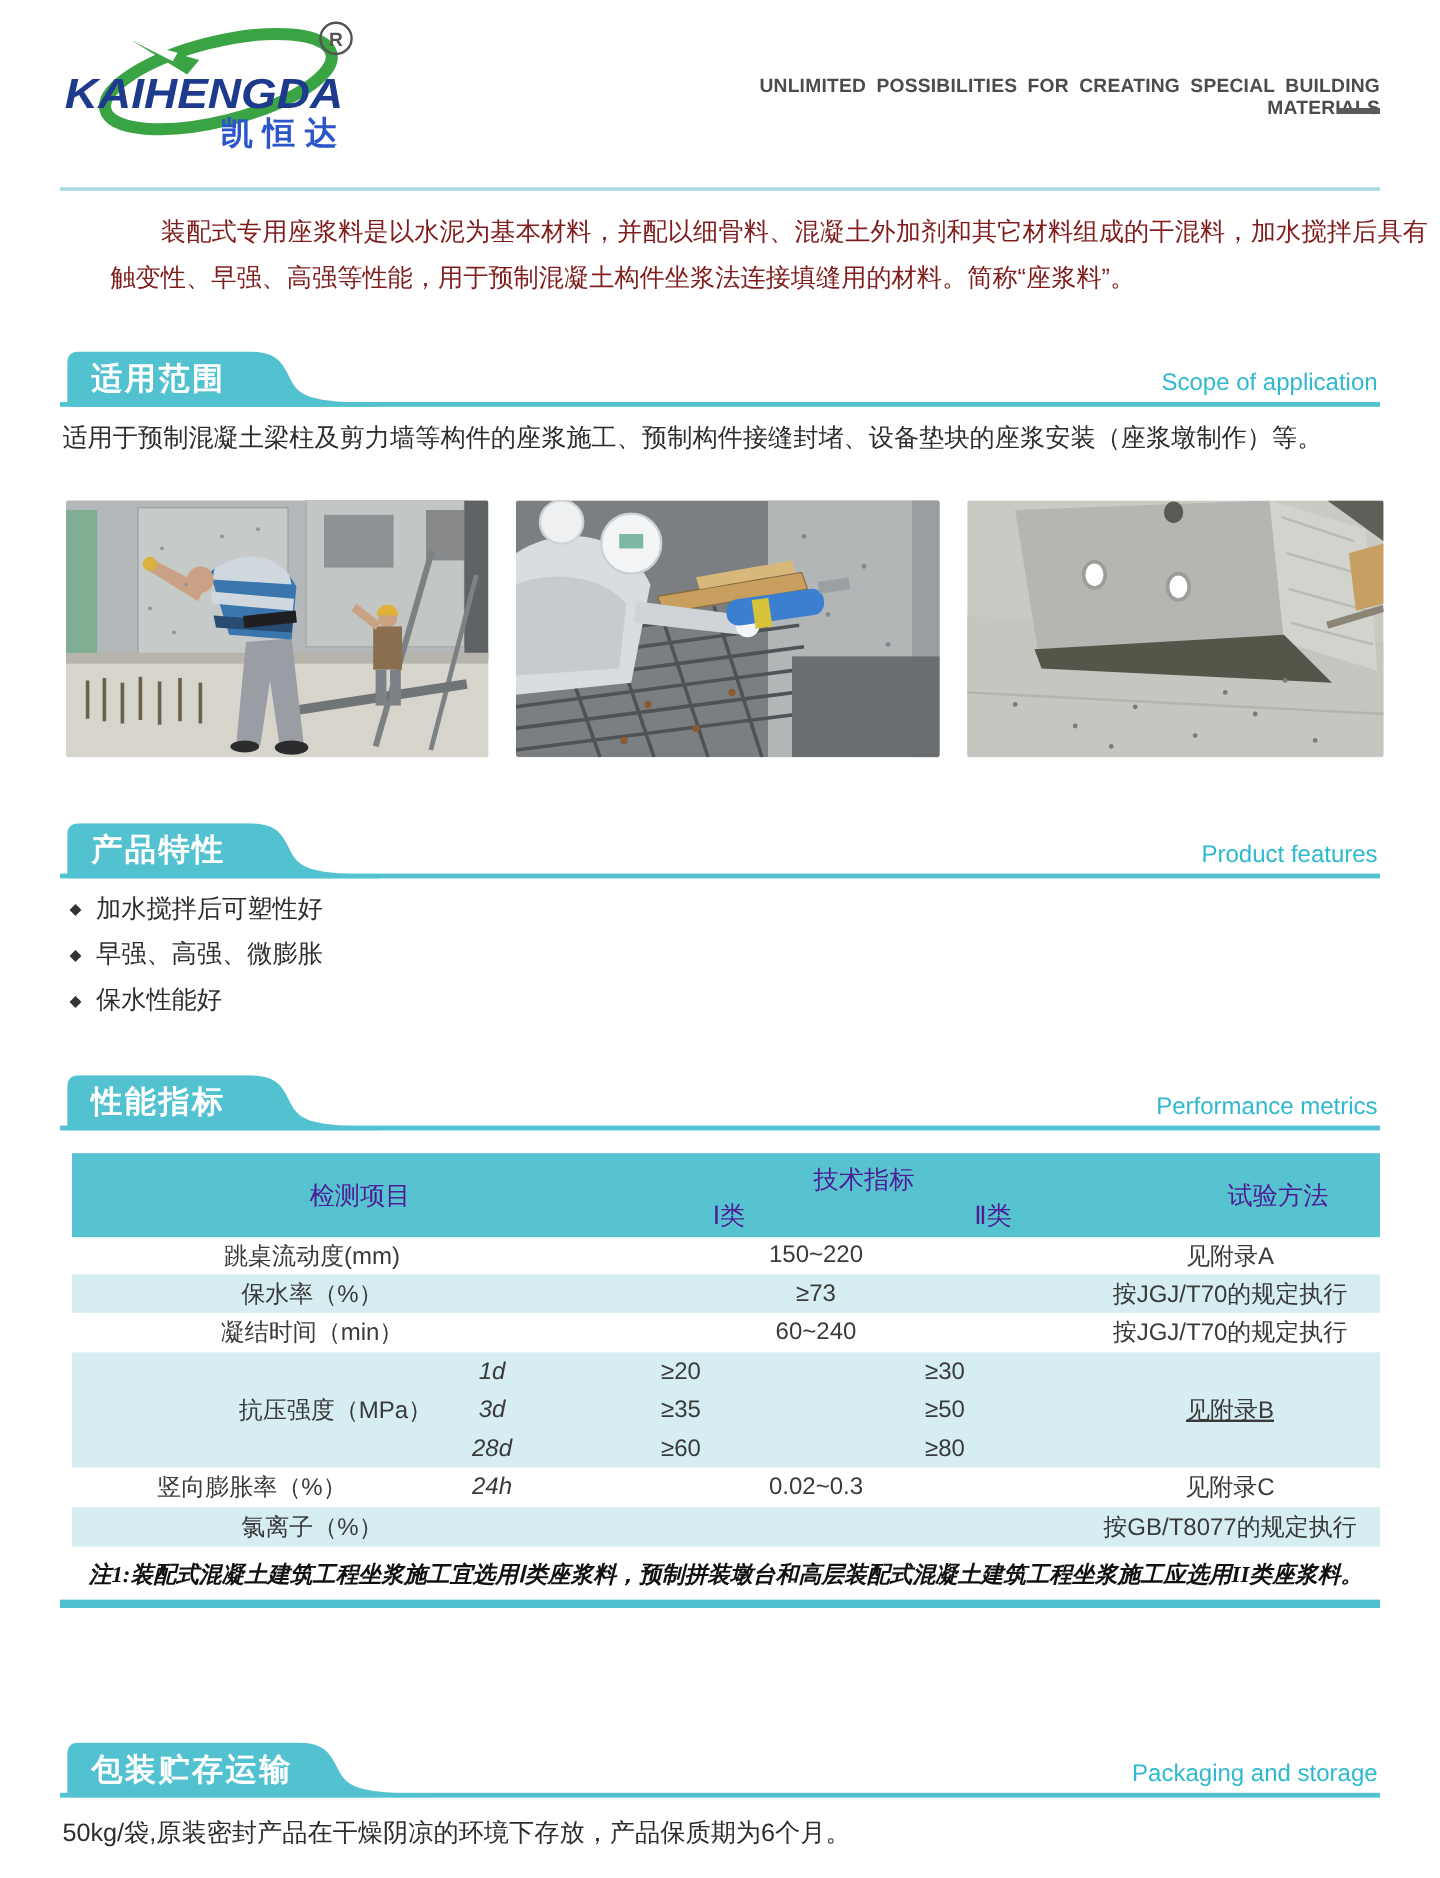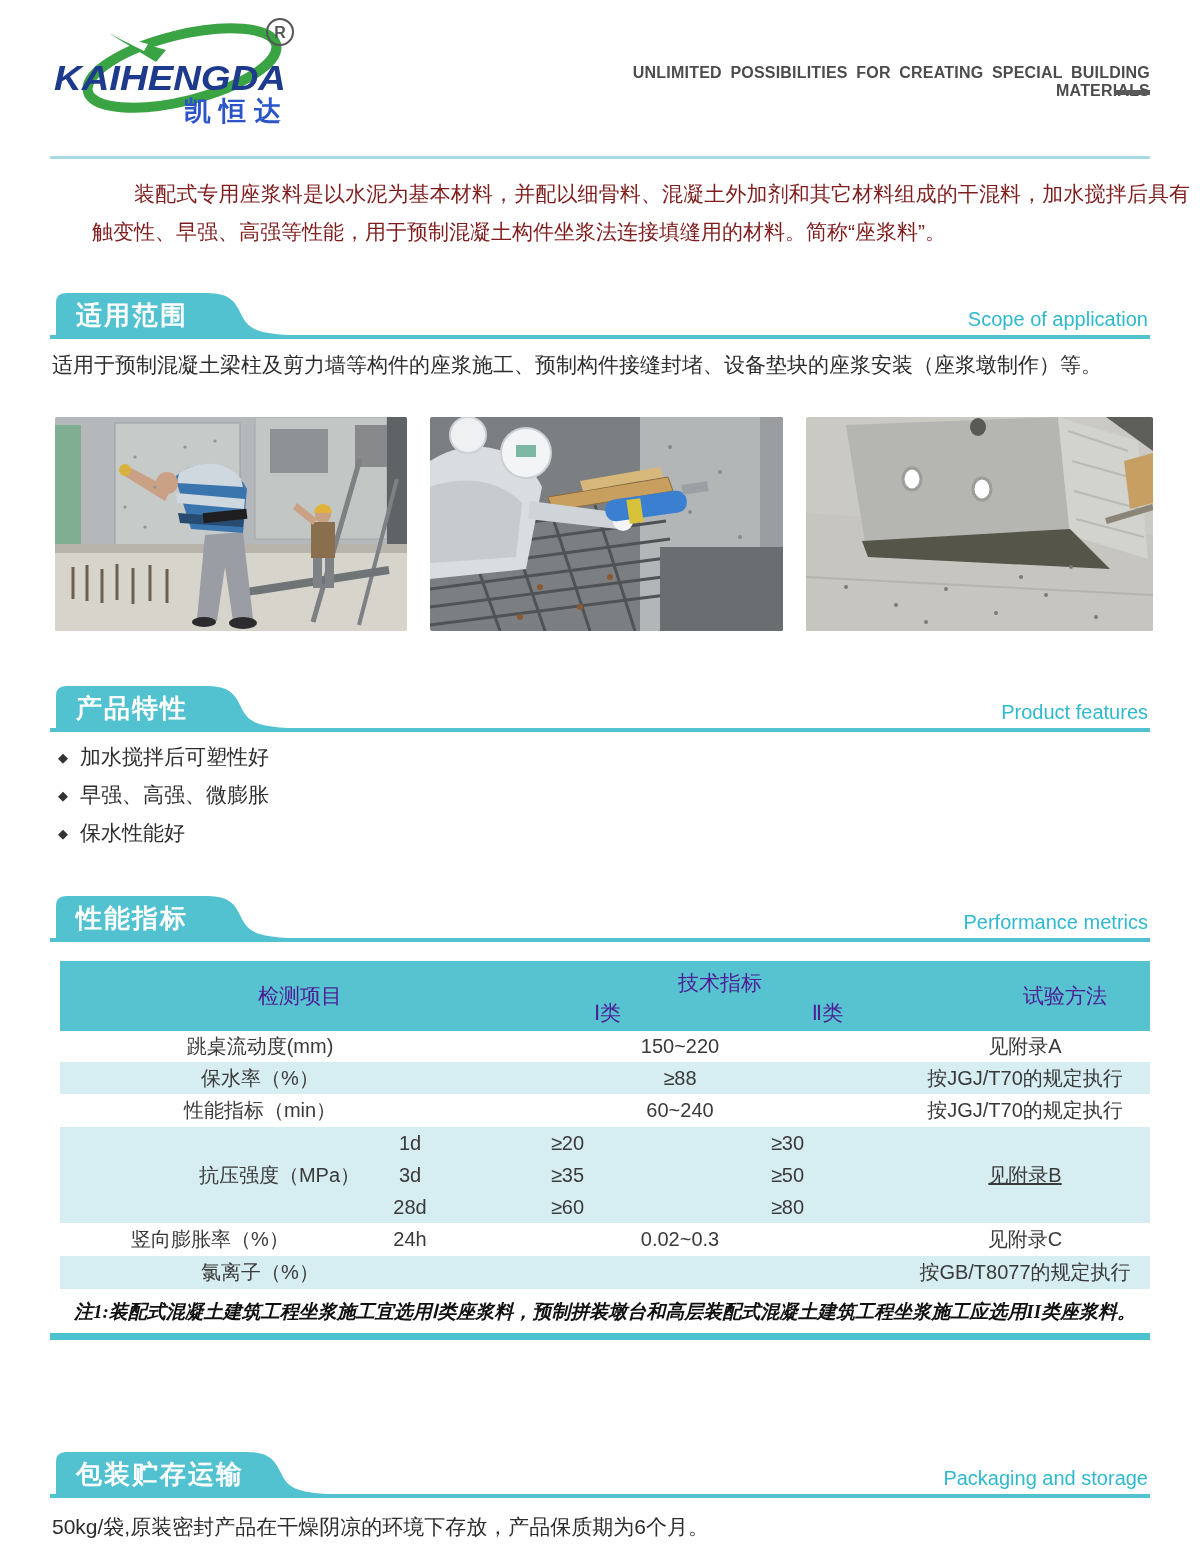--- a/index.html
+++ b/index.html
@@ -47,21 +47,21 @@
   .th-spec{grid-column:3/5;grid-row:1;align-self:end;padding-bottom:2px;}
   .th-c1{grid-column:3;grid-row:2;align-self:start;}
   .th-c2{grid-column:4;grid-row:2;align-self:start;}
   .th-method{grid-column:5;grid-row:1/3;}
   .t-row{
     display:grid;grid-template-columns:300px 100px 215px 225px 250px;
     align-items:center;text-align:center;
   }
   .alt{background:#d6edf1;}
   .h31{height:31px;} .h32{height:32px;} .h33{height:33px;}
-  .c-item2{grid-column:1/3;} .c-item1{grid-column:1;} .c-age{grid-column:2;}
+  .c-item2{grid-column:1/3;} .c-item1{grid-column:1;} .c-age{grid-column:2;font-style:italic;}
   .c-span{grid-column:3/5;} .c-c1{grid-column:3;} .c-c2{grid-column:4;} .c-method{grid-column:5;}
   .t-comp{grid-template-rows:repeat(3,32px);}
   .t-comp .c-item1{grid-row:1/4;text-align:right;} .t-comp .c-method{grid-row:1/4;text-decoration:underline;}
   .t-note{
     position:absolute;top:1299px;left:60px;width:1090px;text-align:center;
     font-family:"Liberation Serif", serif;font-weight:700;font-size:19px;color:#111111;font-style:italic;
   }
   .t-bottom-bar{position:absolute;top:1333px;left:50px;width:1100px;height:7px;background:#4ec1d1;}
   
   .packaging-body{position:absolute;top:1513px;left:52px;width:1098px;font-size:21px;color:#2d2d2d;}
@@ -270,26 +270,26 @@
     </div>
 
     <div class="t-row h31">
       <div class="c-item2">跳桌流动度(mm)</div>
       <div class="c-span">150~220</div>
       <div class="c-method">见附录A</div>
     </div>
 
     <div class="t-row h32 alt">
       <div class="c-item2">保水率（%）</div>
-      <div class="c-span">≥88</div>
+      <div class="c-span">≥73</div>
       <div class="c-method">按JGJ/T70的规定执行</div>
     </div>
 
     <div class="t-row h33">
-      <div class="c-item2">性能指标（min）</div>
+      <div class="c-item2">凝结时间（min）</div>
       <div class="c-span">60~240</div>
       <div class="c-method">按JGJ/T70的规定执行</div>
     </div>
 
     <div class="t-row t-comp alt">
       <div class="c-item1">抗压强度（MPa）</div>
       <div class="c-age" style="grid-row:1">1d</div>
       <div class="c-age" style="grid-row:2">3d</div>
       <div class="c-age" style="grid-row:3">28d</div>
       <div class="c-c1" style="grid-row:1">≥20</div>

